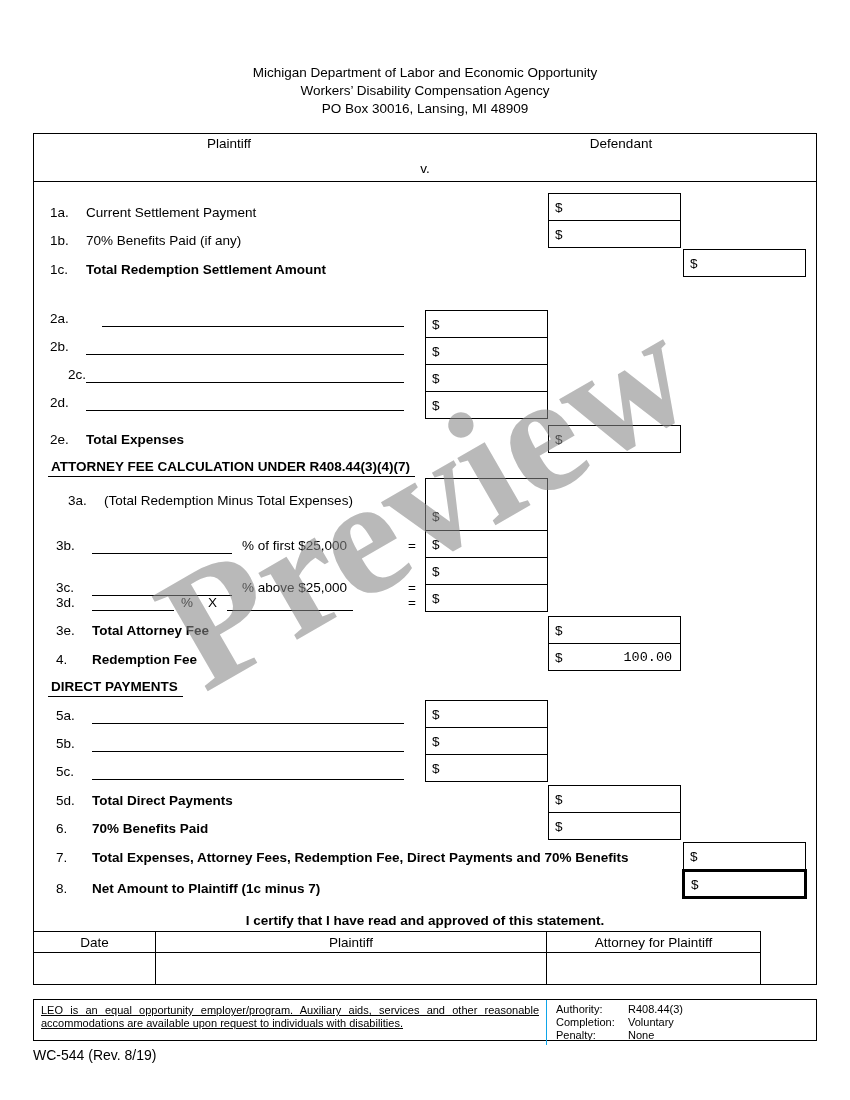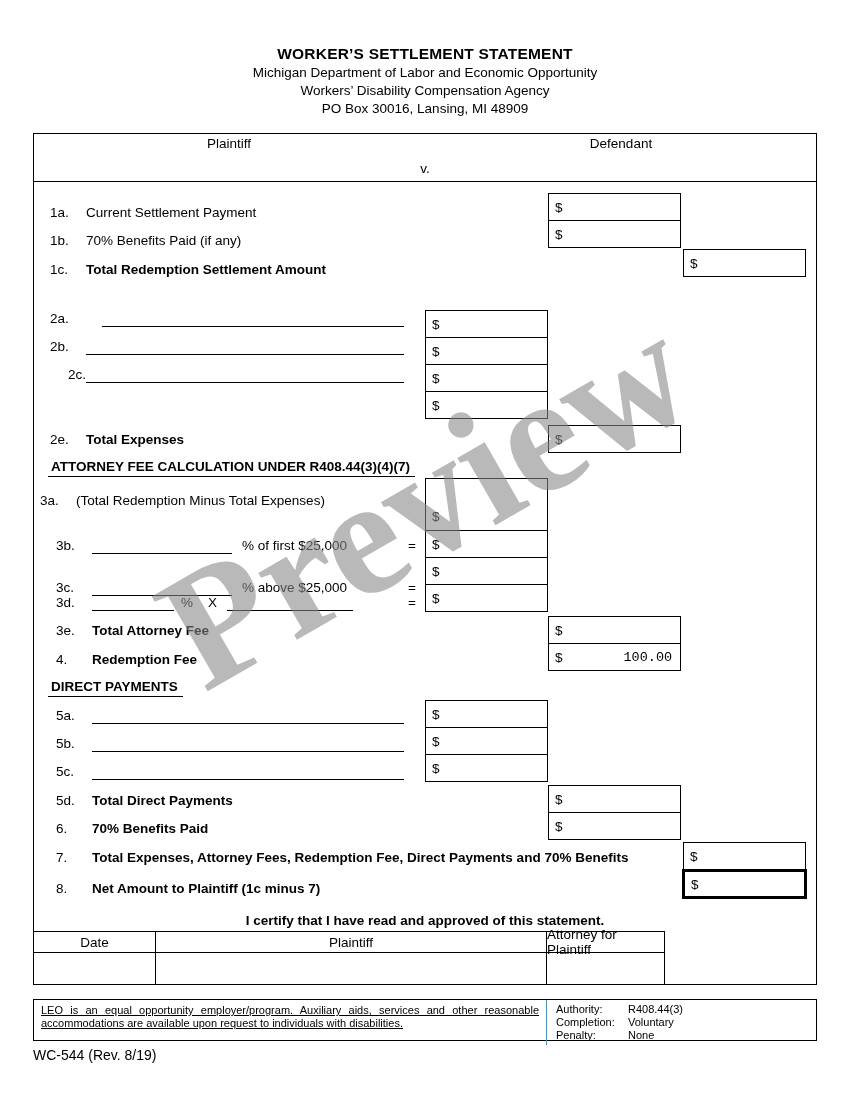--- a/index.html
+++ b/index.html
@@ -52,21 +52,20 @@
   .kv { display:grid; grid-template-columns:72px 1fr; }
   .small { font-size:14px; }
 </style>
 </head>
 <body>
 
 <div class="page">
 
   <div class="watermark">Preview</div>
 
-  <div class="abs center title" style="left:0; top:45px; width:850px;">WORKER’S SETTLEMENT STATEMENT</div>
   <div class="abs center" style="left:0; top:65px; width:850px;">Michigan Department of Labor and Economic Opportunity</div>
   <div class="abs center" style="left:0; top:83px; width:850px;">Workers’ Disability Compensation Agency</div>
   <div class="abs center" style="left:0; top:101px; width:850px;">PO Box 30016, Lansing, MI 48909</div>
 
   <div class="outer-box" style="left:33px; top:133px; width:784px; height:852px;"></div>
 
   <div class="abs center" style="left:33px; top:136px; width:392px;">Plaintiff</div>
   <div class="abs center" style="left:425px; top:136px; width:392px;">Defendant</div>
   <div class="abs center" style="left:0; top:161px; width:850px;">v.</div>
   <div class="hline" style="left:33px; top:181px; width:784px;"></div>
@@ -113,35 +112,39 @@
   </div>
 
   <div class="row" style="left:50px; top:366px; width:354px;text-align:right;">
     <span class="num">2c.</span>
     <span class="blank" style="flex:1;"></span>
   </div>
   <div class="box" style="left:425px; top:364px; width:123px; height:28px;">
     <span>$</span>
   </div>
 
+  <div class="row" style="left:50px; top:394px; width:354px;">
+    <span class="num">2d.</span>
+    <span class="blank" style="flex:1;"></span>
+  </div>
   <div class="box" style="left:425px; top:391px; width:123px; height:28px;">
     <span>$</span>
   </div>
 
   <div class="row" style="left:50px; top:431px;">
     <span class="num">2e.</span>
     <span class="bold">Total Expenses</span>
   </div>
   <div class="box" style="left:548px; top:425px; width:133px; height:28px;">
     <span>$</span>
   </div>
 
   <div class="heading" style="left:48px; top:459px;">ATTORNEY FEE CALCULATION UNDER R408.44(3)(4)(7)</div>
 
-  <div class="abs" style="left:40px; top:492px; display:flex; line-height:17px;">
+  <div class="abs" style="left:68px; top:492px; display:flex; line-height:17px;">
     <span class="num">3a.</span>
     <span>
       <span style="display:block;">(Total Redemption Minus Total Expenses)</span>
     </span>
   </div>
   <div class="box tall" style="left:425px; top:478px; width:123px; height:53px;">
     <span>$</span>
   </div>
 
   <div class="row" style="left:56px; top:537px; width:360px;">
@@ -246,21 +249,21 @@
   <div class="row" style="left:56px; top:880px;">
     <span class="num">8.</span>
     <span class="bold">Net Amount to Plaintiff (1c minus 7)</span>
   </div>
   <div class="box thick" style="left:682px; top:869px; width:125px; height:30px;">
     <span>$</span>
   </div>
 
   <div class="abs center bold" style="left:0; top:913px; width:850px;">I certify that I have read and approved of this statement.</div>
 
-  <div class="sigtable" style="left:33px; top:931px; width:632px; height:54px;">
+  <div class="sigtable" style="left:33px; top:931px; width:728px; height:54px;">
     <div class="cell head">Date</div>
     <div class="cell head">Plaintiff</div>
     <div class="cell head">Attorney for Plaintiff</div>
     <div class="cell"></div>
     <div class="cell"></div>
     <div class="cell"></div>
   </div>
 
   <div class="footbox" style="left:33px; top:999px; width:784px; height:42px;">
     <div class="left">LEO is an equal opportunity employer/program. Auxiliary aids, services and other reasonable accommodations are available upon request to individuals with disabilities.</div>

